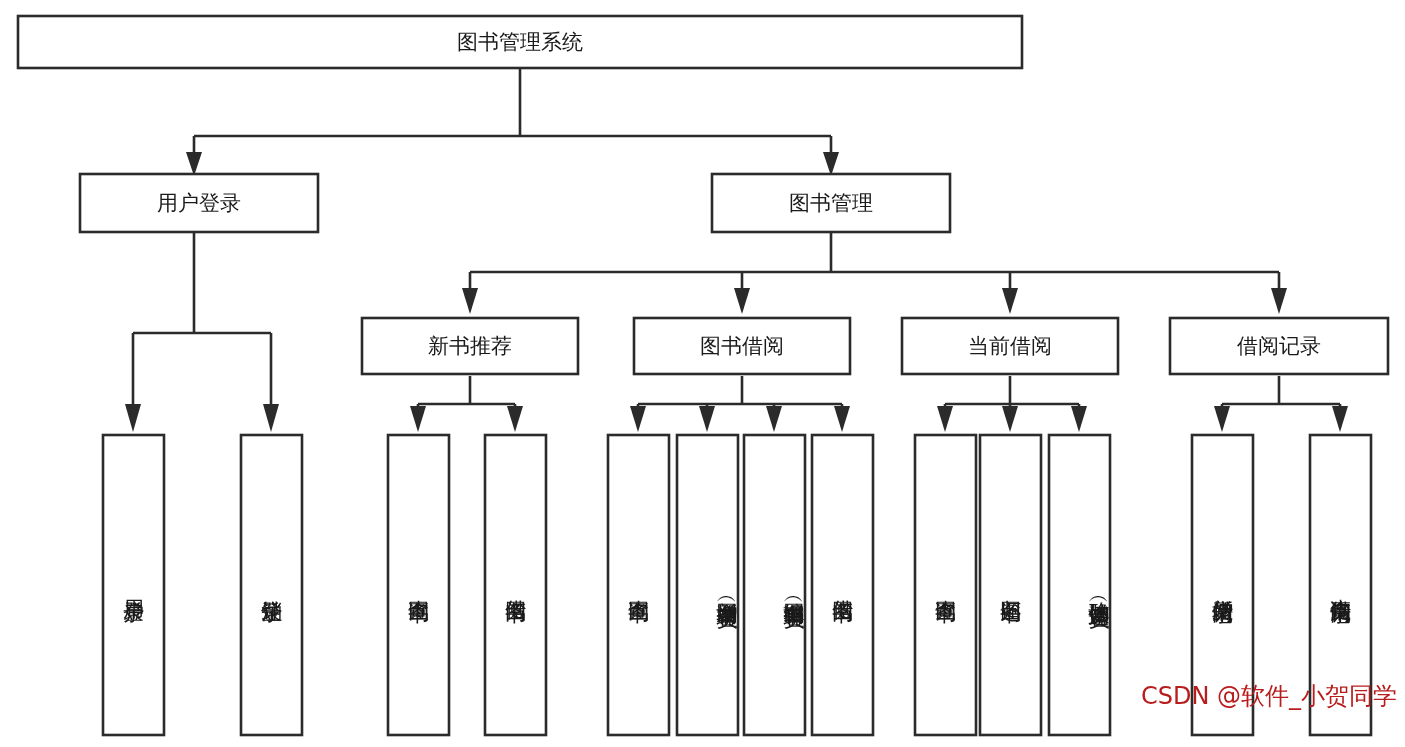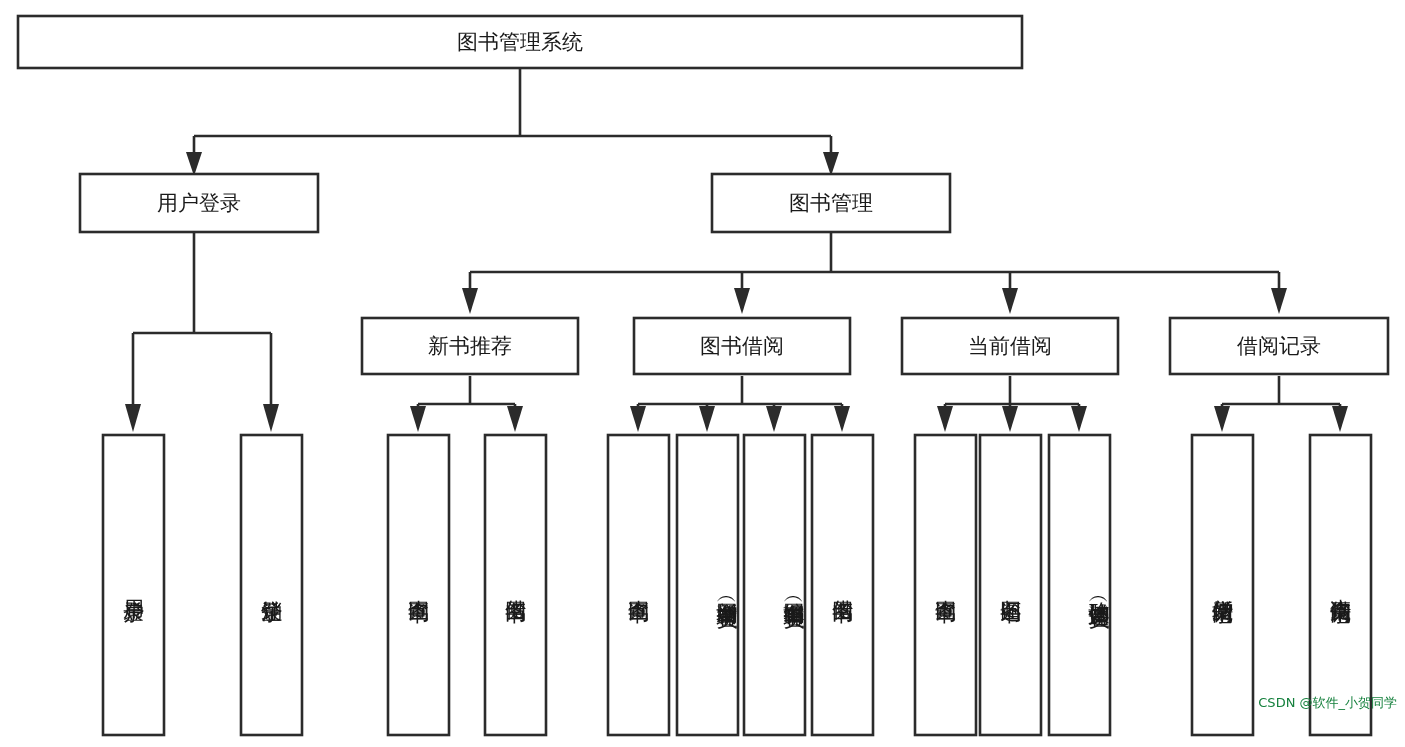--- a/index.html
+++ b/index.html
@@ -65,22 +65,22 @@
     pointer-events: none;
   }
   .vert-label.centered {
     align-items: center;
   }
   .watermark {
     position: absolute;
     right: 8px;
     bottom: 4px;
     font-family: "DejaVu Sans", "Liberation Sans", sans-serif;
-    font-size: 13px;
-    color: #15803d;
+    font-size: 24px;
+    color: #b91c1c;
     white-space: nowrap;
     pointer-events: none;
   }
 </style>
 </head>
 <body>
 
 <div id="diagram-root">
 
   <svg id="flow-svg" viewBox="0 0 1405 747">

